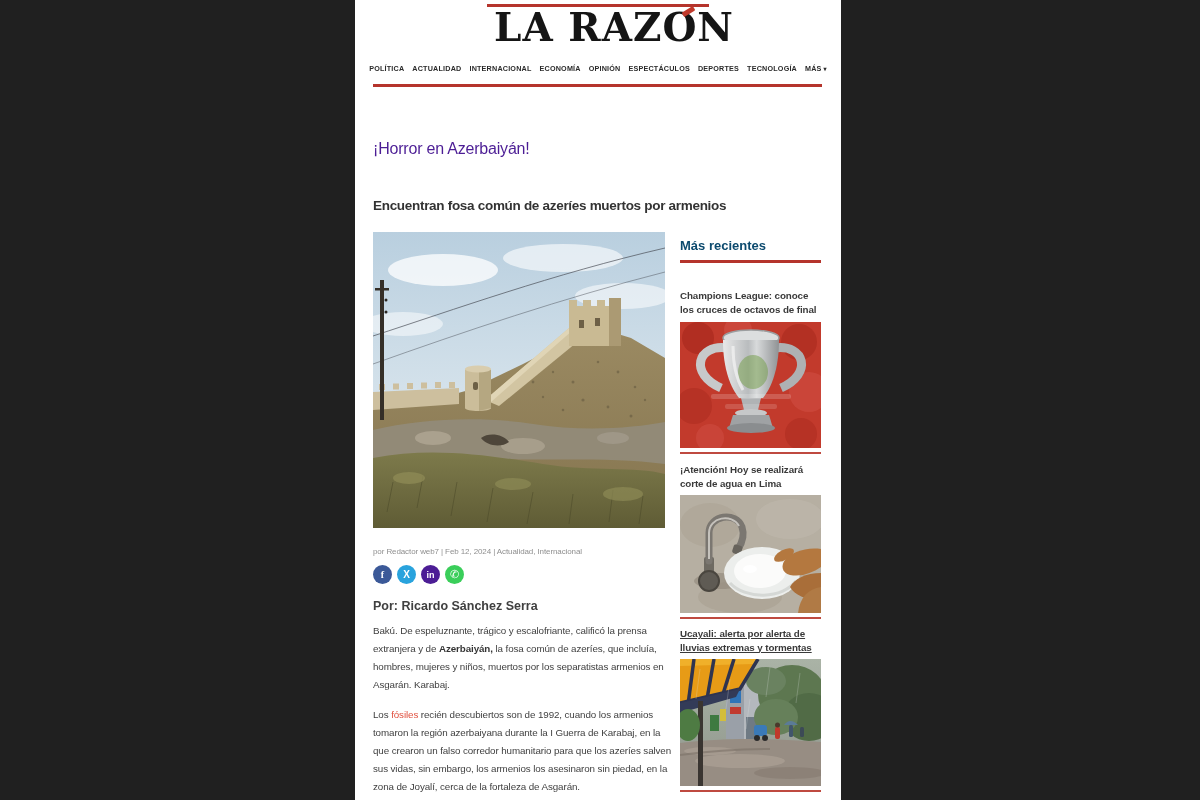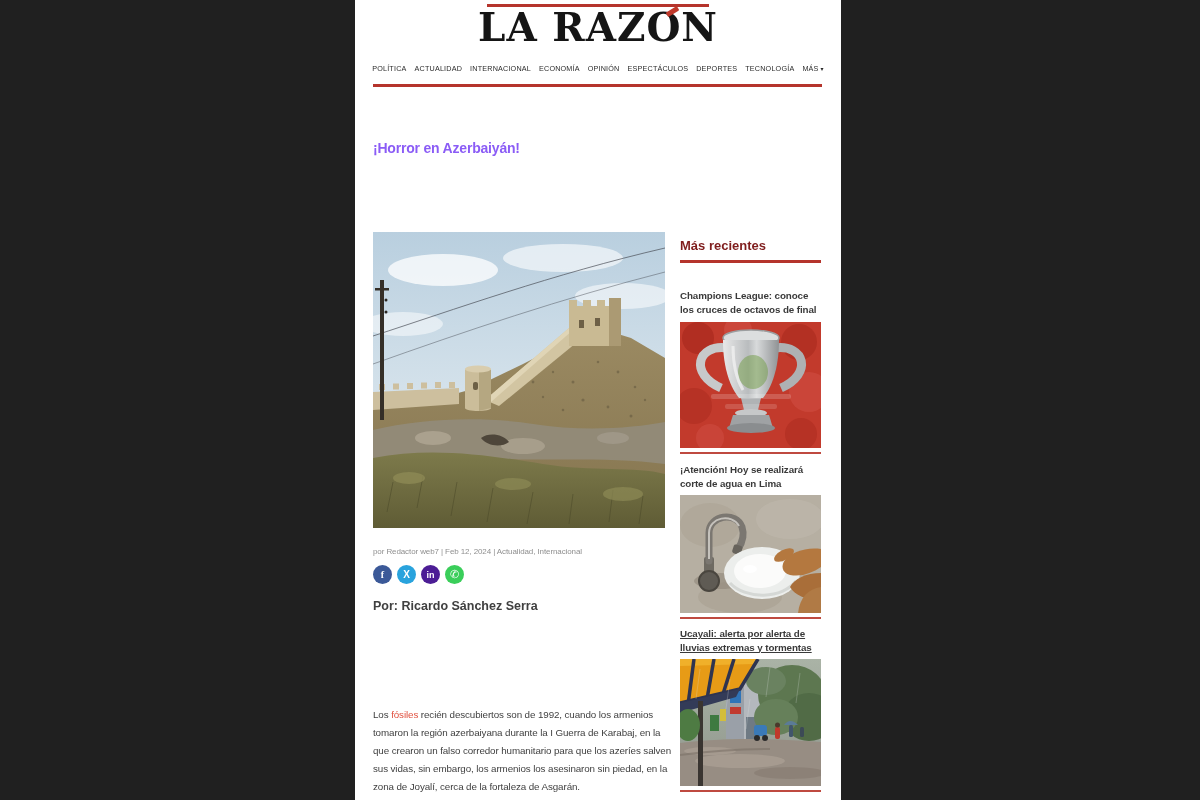--- a/index.html
+++ b/index.html
@@ -1,41 +1,41 @@
 <!DOCTYPE html>
 <html><head>
 <meta charset="utf-8">
 <style>
   * { margin:0; padding:0; box-sizing:border-box; }
   html,body { width:1200px; height:800px; }
   body { background:#202020; position:relative; overflow:hidden;
          font-family:"Liberation Sans", sans-serif; }
   .page { position:absolute; left:355px; top:0; width:486px; height:800px;
-          background:#ffffff; overflow:hidden; }
+          background:#ffffff; overflow:hidden;padding-left:16px; }
 
   
   .logo-rule { position:absolute; top:4px; left:50%; transform:translateX(-50%);
                width:222px; height:3px; background:#b5342c; }
   .logo { position:absolute; top:8px; width:100%; text-align:center;
           font-family:"DejaVu Serif", serif; font-weight:900; font-size:39px;
           line-height:1; color:#151515; letter-spacing:1px; white-space:nowrap; }
   .logo-o { position:relative; display:inline-block; }
   .logo-accent { position:absolute; top:1px; left:56%; width:13px; height:5px;
                  background:#c0392b; transform:rotate(-32deg); border-radius:1px; }
   .nav { position:absolute; top:64px; left:0; width:100%; display:flex;
          justify-content:center; align-items:center; gap:8px; }
-  .nav a { font-size:7.2px; font-weight:normal; color:#2a2a2a; letter-spacing:.2px;
+  .nav a { font-size:7.2px; font-weight:bold; color:#2a2a2a; letter-spacing:.2px;
            text-decoration:none; white-space:nowrap; cursor:pointer; }
   .nav .chev { font-size:6px; color:#2a2a2a; margin-left:2px; }
   .nav-rule { position:absolute; top:84px; left:18px; width:449px; height:3px;
               background:#b5342c; }
 
   
-  .title { position:absolute; top:140px; left:18px; font-size:14px; font-weight:700;
-           color:#8b5cf6; letter-spacing:-.2px; }
+  .title { position:absolute; top:140px; left:18px; font-size:16px; font-weight:400;
+           color:#4c1d95; letter-spacing:-.2px; }
   .subtitle { position:absolute; top:198px; left:18px; width:452px; font-size:13.5px;
               font-weight:bold; color:#333333; letter-spacing:-.3px; }
   .hero { position:absolute; top:232px; left:18px; width:292px; height:296px; }
   .hero svg, .thumb svg { display:block; width:100%; height:100%; }
   .byline { position:absolute; top:547px; left:18px; font-size:8px; color:#8f8f8f;
             letter-spacing:-.1px; }
   .social { position:absolute; top:565px; left:18px; display:flex; gap:5px; }
   .sbtn { width:19px; height:19px; border-radius:50%; color:#fff; font-size:10px;
           font-weight:bold; display:flex; align-items:center; justify-content:center;
           cursor:pointer; }
@@ -47,21 +47,21 @@
             font-weight:bold; color:#404040; }
   .para { position:absolute; left:18px; width:301px; font-size:9.8px;
           line-height:18px; color:#3f3f3f; letter-spacing:-.1px; }
   .p1 { top:622px; }
   .p2 { top:706px; }
   .para b { font-weight:bold; color:#353535; }
   .red-link { color:#e15140; cursor:pointer; }
 
   
   .sidebar { position:absolute; top:238px; left:325px; width:141px; }
-  .side-heading { font-size:13px; font-weight:bold; color:#7f1d1d; }
+  .side-heading { font-size:13px; font-weight:bold; color:#0c4a6e; }
   .side-rule { margin-top:7px; height:3px; background:#b5342c; }
   .side-title { font-size:9.8px; font-weight:bold; line-height:13.5px;
                 color:#3a3a3a; letter-spacing:-.1px; cursor:pointer; }
   .t1 { margin-top:26px; } .t2 { margin-top:9px; } .t3 { margin-top:8px;text-decoration:underline; }
   .thumb { margin-top:6px; width:141px; cursor:pointer; }
   .thumb.h1 { height:126px; } .thumb.h2 { height:118px; margin-top:5px; }
   .thumb.h3 { height:127px; margin-top:5px; }
   .side-sep { margin-top:4px; height:2px; background:#bf4a40; }
 </style>
 </head>
@@ -79,20 +79,21 @@
     <a>ECONOMÍA</a>
     <a>OPINIÓN</a>
     <a>ESPECTÁCULOS</a>
     <a>DEPORTES</a>
     <a>TECNOLOGÍA</a>
     <a><span>MÁS</span><span class="chev">▾</span></a>
   </nav>
   <div class="nav-rule"></div>
 
   <h1 class="title">¡Horror en Azerbaiyán!</h1>
+  <h2 class="subtitle">Encuentran fosa común de azeríes muertos por armenios</h2>
 
   <div class="hero">
     <svg viewBox="0 0 292 296" preserveAspectRatio="none">
       <defs>
         <linearGradient id="sky" x1="0" y1="0" x2="0" y2="1">
           <stop offset="0" stop-color="#b9cfdf"></stop>
             <stop offset="0.7" stop-color="#dce7ee"></stop>
             <stop offset="1" stop-color="#e9eef1"></stop>
         </linearGradient>
         <linearGradient id="hillg" x1="0" y1="0" x2="0" y2="1">
@@ -175,20 +176,21 @@
 
   <div class="social">
     <div class="sbtn fb">f</div>
     <div class="sbtn xx">X</div>
     <div class="sbtn li">in</div>
     <div class="sbtn wa">✆</div>
   </div>
 
   <div class="author">Por: Ricardo Sánchez Serra</div>
 
+  <p class="para p1"><span>Bakú. De espeluznante, trágico y escalofriante, calificó la prensa extranjera y de </span><b>Azerbaiyán,</b><span> la fosa común de azeríes, que incluía, hombres, mujeres y niños, muertos por los separatistas armenios en Asgarán. Karabaj.</span></p>
 
   <p class="para p2"><span>Los </span><span class="red-link">fósiles</span><span> recién descubiertos son de 1992, cuando los armenios tomaron la región azerbaiyana durante la I Guerra de Karabaj, en la que crearon un falso corredor humanitario para que los azeríes salven sus vidas, sin embargo, los armenios los asesinaron sin piedad, en la zona de Joyalí, cerca de la fortaleza de Asgarán.</span></p>
 
   <aside class="sidebar">
     <h3 class="side-heading">Más recientes</h3>
     <div class="side-rule"></div>
 
     <div class="side-title t1">Champions League: conoce los cruces de octavos de final</div>
     <div class="thumb h1">
       <svg viewBox="0 0 141 126" preserveAspectRatio="none">

